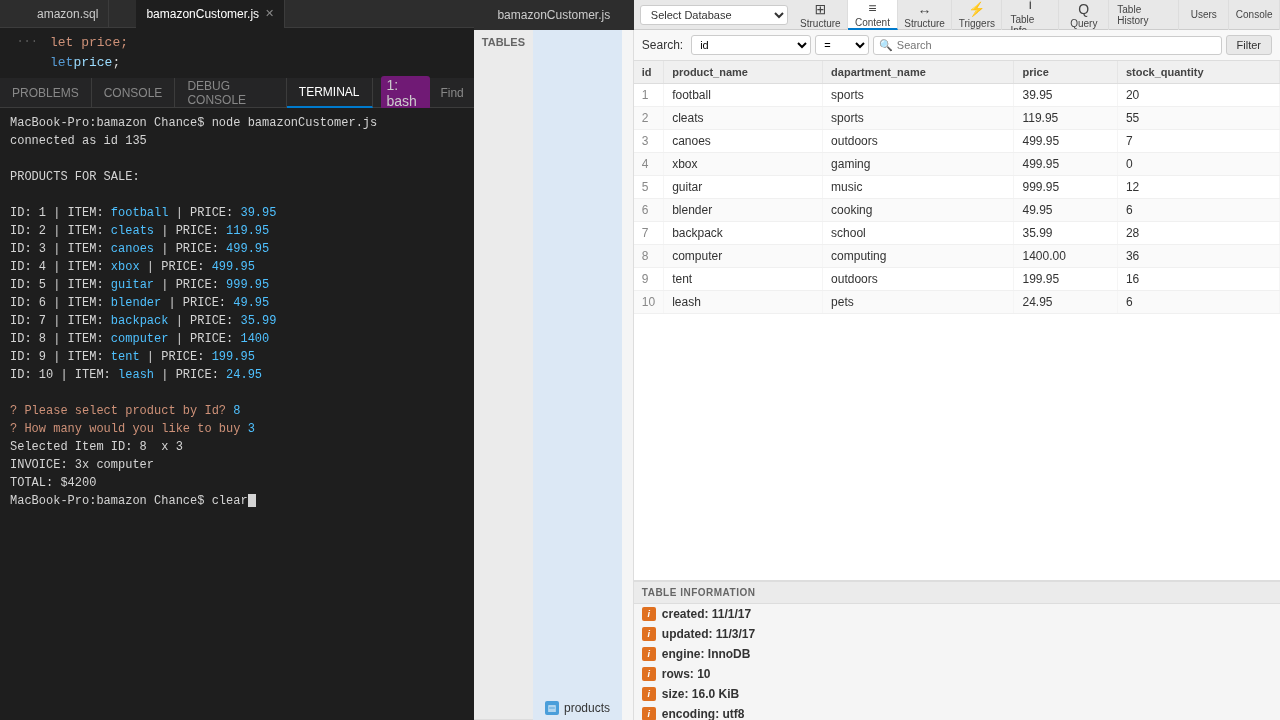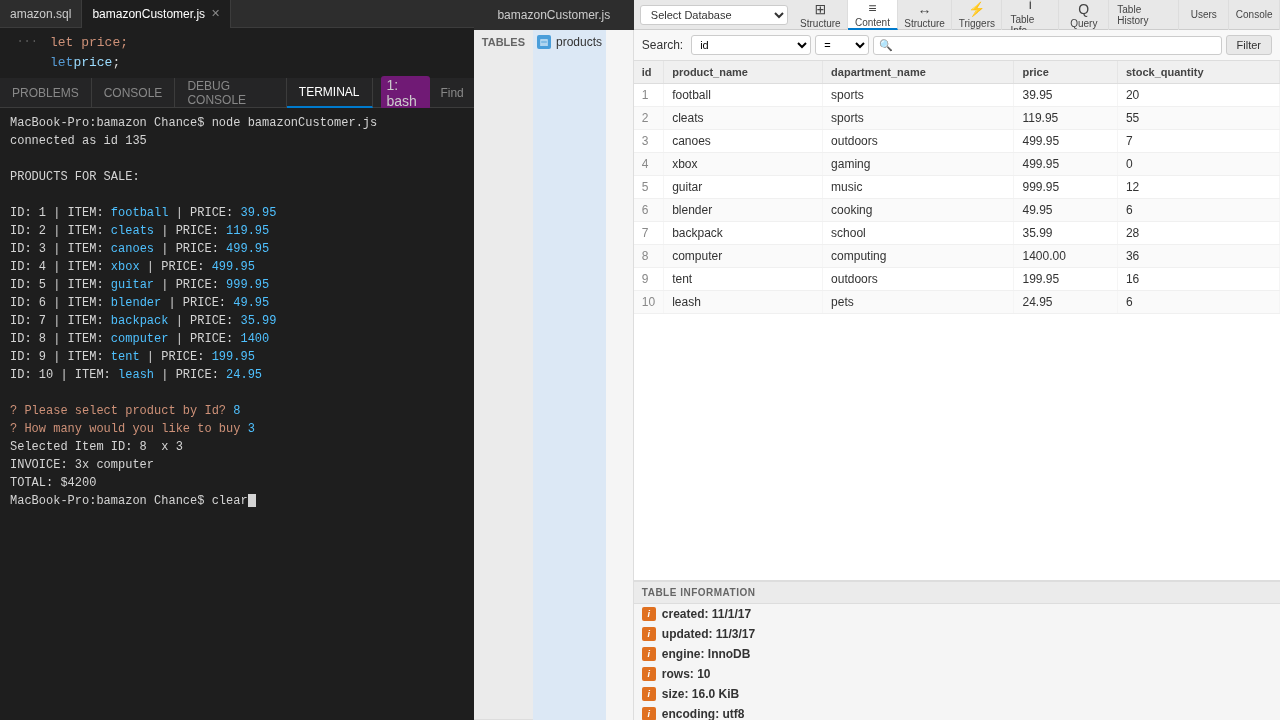--- a/index.html
+++ b/index.html
@@ -3,21 +3,21 @@
   <meta charset="utf-8">
   <style>
     * { margin: 0; padding: 0; box-sizing: border-box; }
     body { width: 1280px; height: 720px; overflow: hidden; display: flex; font-family: -apple-system, BlinkMacSystemFont, 'Segoe UI', sans-serif; font-size: 12px; background: #1e1e1e; }
 
     
     .left-panel { width: 570px; height: 720px; display: flex; flex-direction: column; background: #1e1e1e; }
 
     
     .editor-tabs { display: flex; background: #2d2d2d; height: 28px; align-items: center; border-bottom: 1px solid #3c3c3c; }
-    .editor-tab { padding: 0 10px; height: 28px; display: flex; align-items: center; gap: 6px; font-size: 12px; color: #ccc; border-right: 1px solid #3c3c3c; cursor: pointer; }
+    .editor-tab { padding: 0 10px; height: 28px; display: flex; align-items: center; gap: 6px; font-size: 12px; color: #ccc; border-right: 1px solid #3c3c3c; cursor: pointer; margin-left: 27px; }
     .editor-tab.active { background: #1e1e1e; color: #fff; }
     .editor-tab .close-btn { color: #888; font-size: 11px; cursor: pointer; }
 
     
     .code-area { background: #1e1e1e; color: #d4d4d4; padding: 4px 0; font-family: 'Courier New', monospace; font-size: 13px; height: 50px; overflow: hidden; }
     .code-line { display: flex; align-items: center; height: 20px; padding: 0 8px; }
     .line-num { color: #5a5a5a; width: 30px; text-align: right; margin-right: 12px; font-size: 12px; }
     .code-keyword { color: #569cd6; }
     .code-var { color: #9cdcfe; }
     .code-punct { color: #d4d4d4; }
@@ -54,21 +54,21 @@
     .db-nav-btn .nav-icon { font-size: 14px; }
     .db-nav-btn.active { background: #fff; border-bottom: 2px solid #007acc; }
     .db-select { margin: 0 6px; padding: 2px 6px; font-size: 11px; background: #fff; border: 1px solid #ccc; border-radius: 3px; color: #333; width: 160px; }
 
     
     .db-body { flex: 1; display: flex; overflow: hidden; }
 
     
     .tables-sidebar { width: 160px; background: #f5f5f5; border-right: 1px solid #ddd; display: flex; flex-direction: row; }
     .tables-header { padding: 6px 8px; font-size: 11px; font-weight: bold; color: #666; text-transform: uppercase; background: #ebebeb; border-bottom: 1px solid #ddd; }
-    .table-item { display: flex; align-items: flex-start; padding: 5px 4px; cursor: pointer; gap: 5px; }
+    .table-item { display: flex; align-items: flex-end; padding: 5px 12px; cursor: pointer; gap: 5px; }
     .table-item.active { background: #dce8f5; }
     .table-item .tbl-icon { width: 14px; height: 14px; background: #4a9eda; border-radius: 2px; display: flex; align-items: center; justify-content: center; }
     .table-item .tbl-icon::before { content: '▤'; color: #fff; font-size: 9px; }
     .table-item .tbl-name { font-size: 12px; color: #333; }
 
     
     .db-main { flex: 1; display: flex; flex-direction: column; overflow: hidden; }
 
     
     .search-bar { display: flex; align-items: center; padding: 5px 8px; background: #f8f8f8; border-bottom: 1px solid #ddd; gap: 4px; }
@@ -235,20 +235,21 @@
         </select>
         <select class="search-select">
           <option>=</option>
           <option>!=</option>
           <option>&lt;</option>
           <option>&gt;</option>
           <option>LIKE</option>
         </select>
         <div class="search-input-wrap">
           <span class="search-icon-char">🔍</span>
+          <input class="search-input" type="text" placeholder="Search" style="">
         </div>
         <button class="filter-btn">Filter</button>
       </div>
 
       <div class="data-table-wrap">
         <table class="data-table">
           <thead>
             <tr>
               <th>id</th>
               <th>product_name</th>

